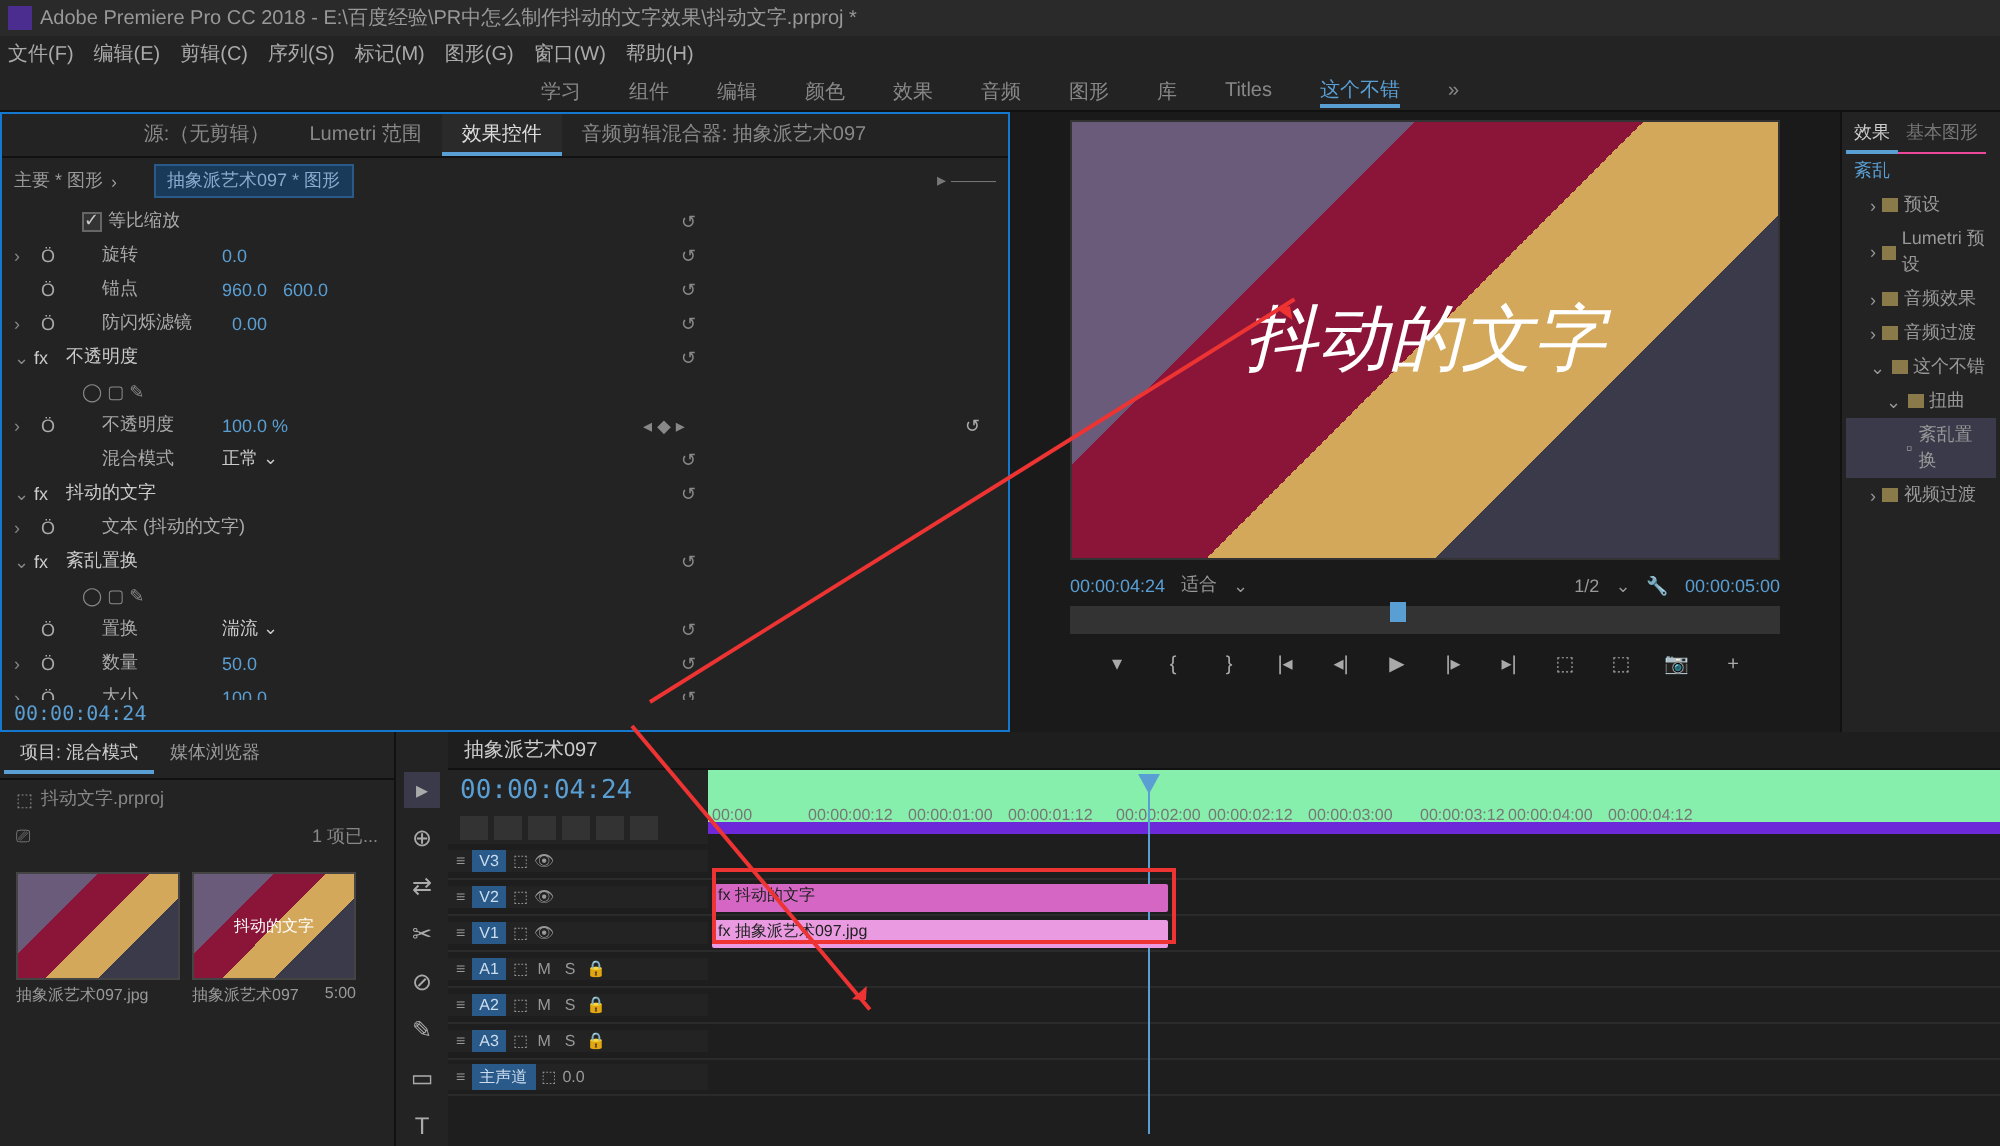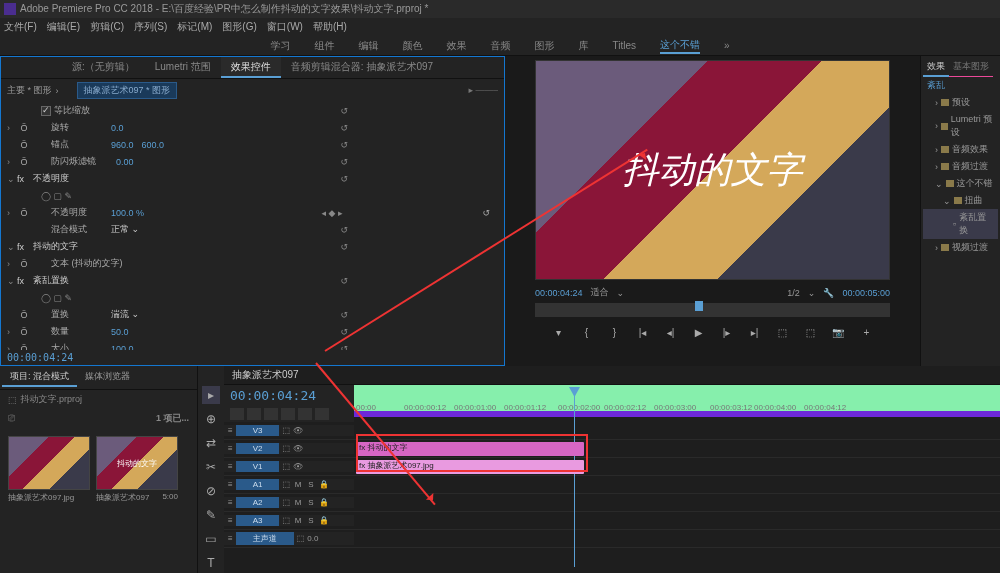--- a/index.html
+++ b/index.html
@@ -69,21 +69,21 @@
 
 
 .bottom { display: flex; height: 207px; background: #1a1a1a; }
 
 
 .project { width: 198px; background: #232323; border-right: 1px solid #111; }
 .project .ptabs { display: flex; padding: 2px; border-bottom: 1px solid #111; }
 .project .ptabs span { padding: 2px 8px; font-size: 9px; color: #999; }
 .project .ptabs span.active { color: #ccc; border-bottom: 2px solid #5a9fd4; }
 .project .pname { padding: 3px 8px; font-size: 9px; color: #888; display: flex; align-items: center; gap: 4px; }
-.project .right-al { margin-left: auto; font-weight: bold; }
+.project .right-al { margin-left: auto; }
 .project .thumbs { display: flex; gap: 6px; padding: 8px; }
 .project .thumb { width: 82px; }
 .project .thumb .img { width: 82px; height: 54px; background: linear-gradient(135deg, #6b5b7b 30%, #8a1538 30% 50%, #d4a85a 50% 70%, #3a3a4a 70%); border: 1px solid #444; position: relative; }
 .project .thumb .img .ov { position: absolute; top: 50%; left: 50%; transform: translate(-50%,-50%); font-size: 8px; color: #fff; }
 .project .thumb .cap { font-size: 8px; color: #999; padding-top: 2px; display: flex; justify-content: space-between; }
 
 
 .tools { width: 26px; background: #232323; display: flex; flex-direction: column; align-items: center; padding-top: 20px; gap: 6px; }
 .tools .tool { width: 18px; height: 18px; display: flex; align-items: center; justify-content: center; color: #aaa; cursor: pointer; font-size: 12px; }
 .tools .tool.active { background: #3a3a4a; }
@@ -95,21 +95,21 @@
 .tl-left { width: 130px; background: #232323; }
 .tl-tc { color: #5a9fd4; font-size: 13px; font-family: monospace; padding: 3px 6px; }
 .tl-btns { padding: 2px 6px; display: flex; flex-wrap: wrap; gap: 3px; }
 .tl-btns span { width: 14px; height: 12px; background: #333; display: inline-block; }
 .tl-ruler { flex: 1; height: 32px; background: #86efac; position: relative; font-size: 8px; color: #777; border-bottom: 6px solid #6d28d9; }
 .tl-ruler .tick { position: absolute; top: 18px; }
 .tl-ruler .playhead { position: absolute; left: 220px; top: 2px; width: 1px; height: 180px; background: #5a9fd4; }
 .tl-ruler .playhead::before { content: ""; position: absolute; top: 0; left: -5px; width: 11px; height: 10px; background: #5a9fd4; clip-path: polygon(0 0, 100% 0, 50% 100%); }
 .track { height: 18px; display: flex; align-items: center; border-bottom: 1px solid #2a2a2a; }
 .track .th { width: 130px; display: flex; align-items: center; padding: 0 4px; gap: 3px; background: #232323; font-size: 8px; color: #999; }
-.track .th .badge { padding: 1px 17px; background: #2a5a8a; color: #cde; font-size: 8px; }
+.track .th .badge { padding: 1px 4px; background: #2a5a8a; color: #cde; font-size: 8px; }
 .track .th .mute { width: 10px; text-align: center; }
 .track .tc { flex: 1; position: relative; height: 100%; }
 .clip { position: absolute; height: 14px; top: 2px; border-radius: 1px; font-size: 8px; padding: 0 3px; overflow: hidden; white-space: nowrap; }
 .clip.pink { background: #d666c4; color: #222; }
 .clip.pink2 { background: #e99ae0; color: #222; }
 
 
 .arrow-line { position: absolute; background: #e33; height: 2px; transform-origin: left center; z-index: 100; }
 .arrow-head { position: absolute; width: 0; height: 0; border: 5px solid transparent; z-index: 100; }
 

